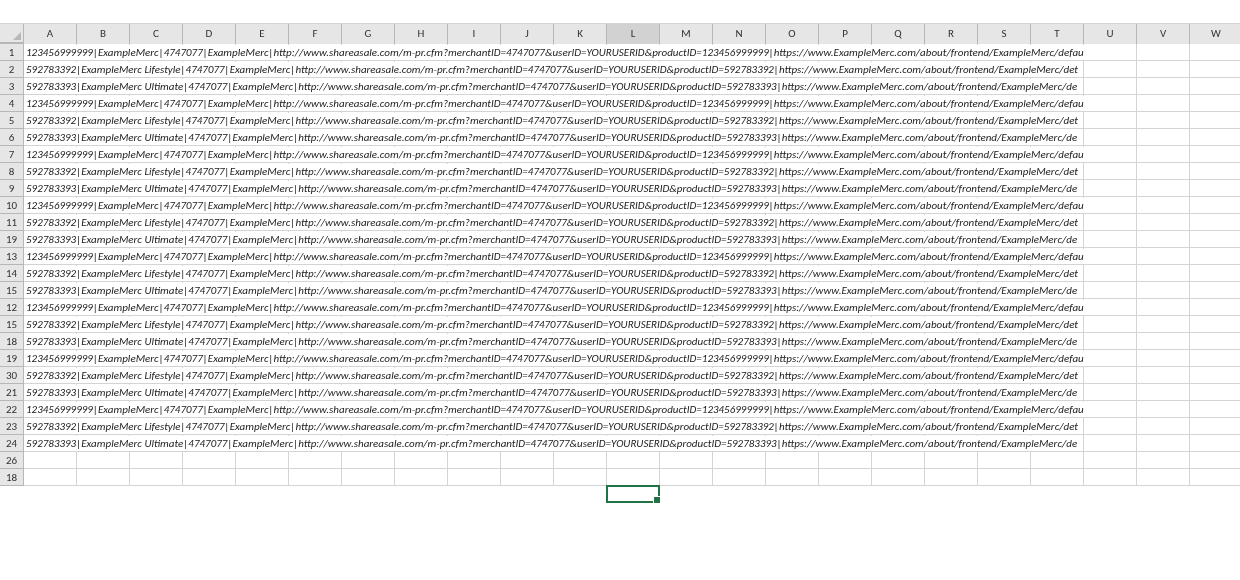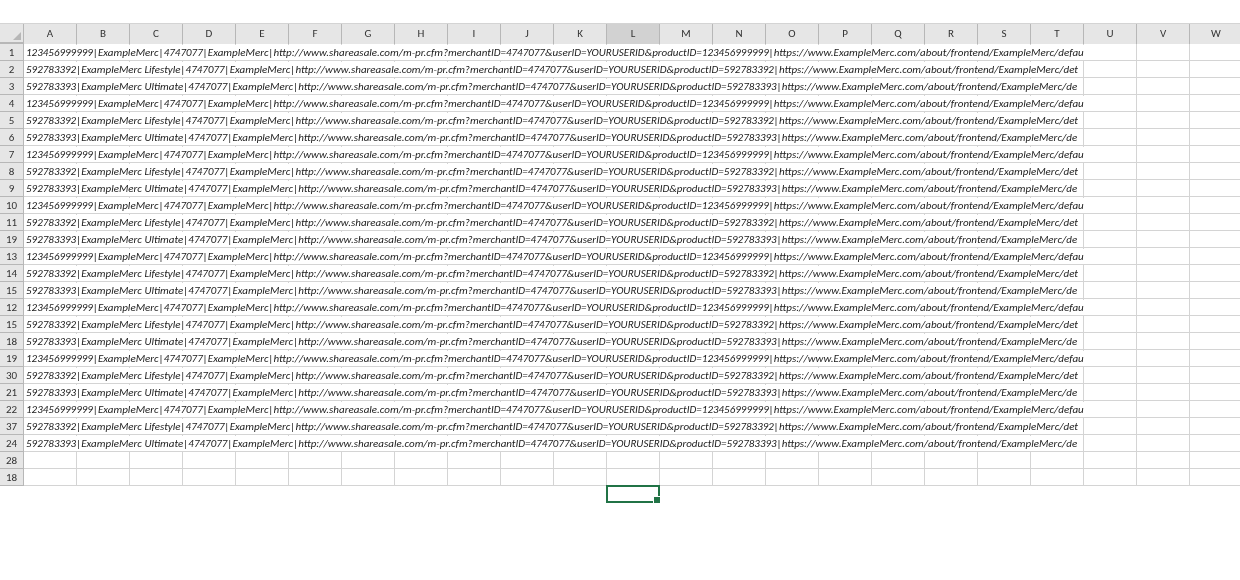--- a/index.html
+++ b/index.html
@@ -309,35 +309,35 @@
         </div>
       </div>
       <div class="row">
         <div class="row-header">22</div>
         <div class="cells">
           <div class="cell-gridlines"></div>
           <div class="overflow-text">123456999999|ExampleMerc|4747077|ExampleMerc|http://www.shareasale.com/m-pr.cfm?merchantID=4747077&amp;userID=YOURUSERID&amp;productID=123456999999|https://www.ExampleMerc.com/about/frontend/ExampleMerc/defau</div>
         </div>
       </div>
       <div class="row">
-        <div class="row-header">37</div>
+        <div class="row-header">23</div>
         <div class="cells">
           <div class="cell-gridlines"></div>
           <div class="overflow-text">592783392|ExampleMerc Lifestyle|4747077|ExampleMerc|http://www.shareasale.com/m-pr.cfm?merchantID=4747077&amp;userID=YOURUSERID&amp;productID=592783392|https://www.ExampleMerc.com/about/frontend/ExampleMerc/det</div>
         </div>
       </div>
       <div class="row">
         <div class="row-header">24</div>
         <div class="cells">
           <div class="cell-gridlines"></div>
           <div class="overflow-text">592783393|ExampleMerc Ultimate|4747077|ExampleMerc|http://www.shareasale.com/m-pr.cfm?merchantID=4747077&amp;userID=YOURUSERID&amp;productID=592783393|https://www.ExampleMerc.com/about/frontend/ExampleMerc/de</div>
         </div>
       </div>
       <div class="row">
-        <div class="row-header">28</div>
+        <div class="row-header">26</div>
         <div class="cells">
           <div class="cell-gridlines"></div>
         </div>
       </div>
       <div class="row">
         <div class="row-header">18</div>
         <div class="cells">
           <div class="cell-gridlines"></div>
         </div>
       </div>

